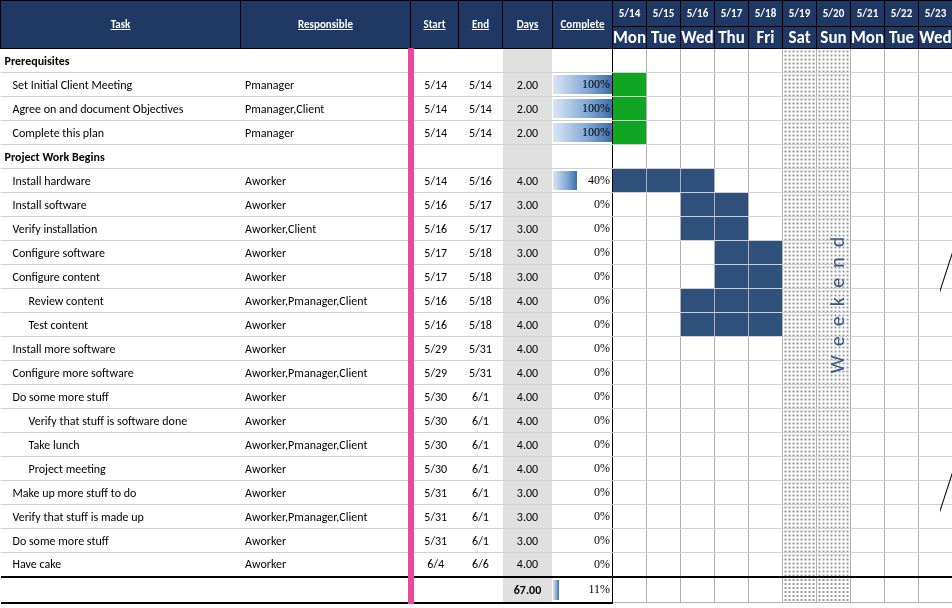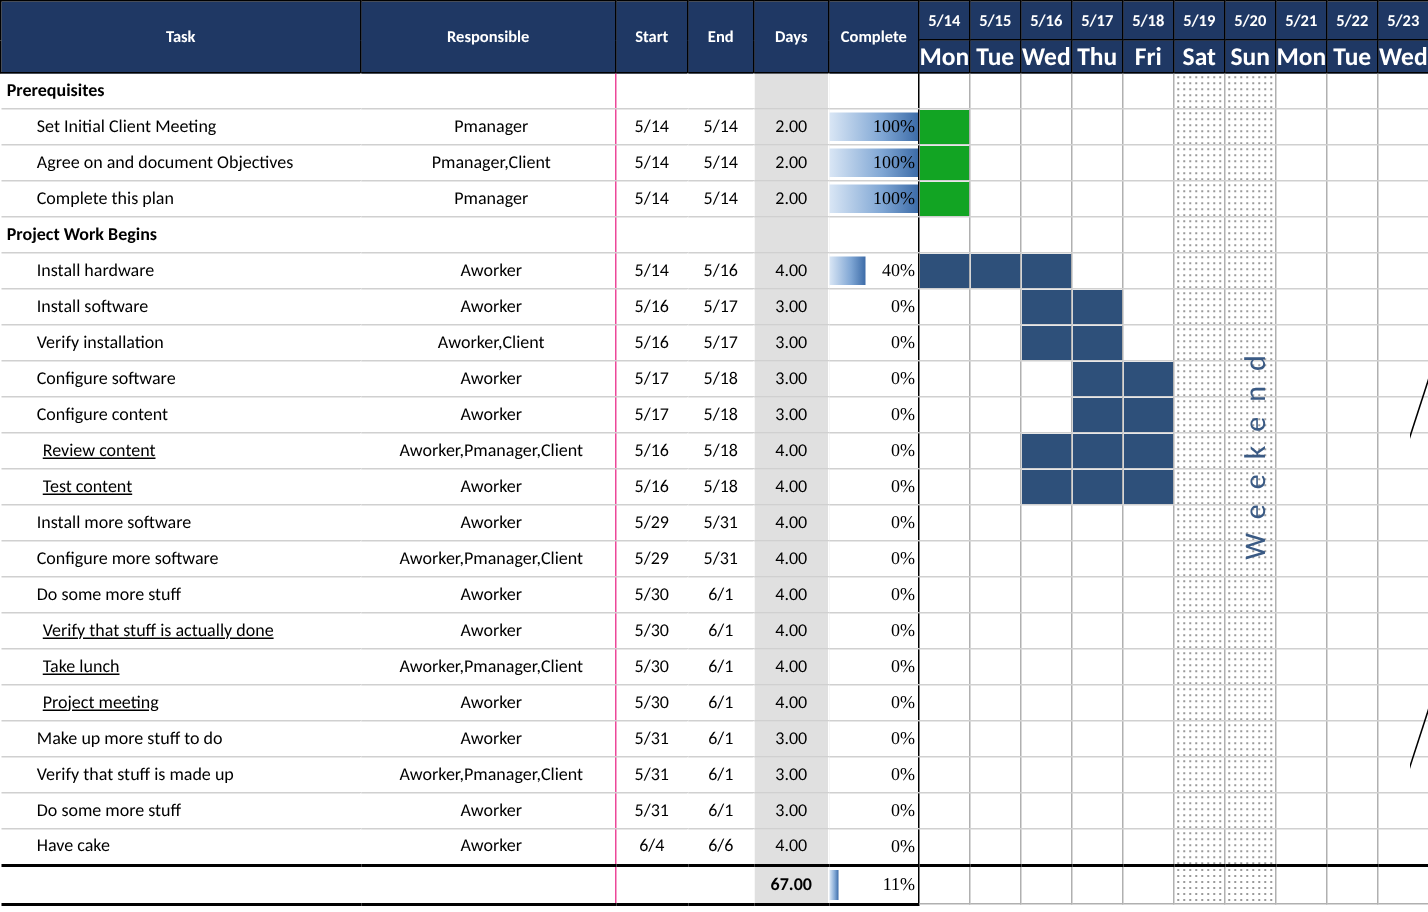--- a/index.html
+++ b/index.html
@@ -16,35 +16,35 @@
   table { border-collapse: collapse; width: 100%; table-layout: fixed; }
   th, td { padding: 0; }
   thead th {
     background: #1f3864;
     color: #fff;
     font-weight: bold;
     border: 1px solid #000;
   }
   thead tr.daterow th { height: 26px; font-size: 11px; }
   thead tr.dowrow th  { height: 16px; font-size: 17px; }
-  thead th.main { height: 50px; }
+  thead th.main { height: 50px; text-decoration: underline; }
   
   col.c-task   { width: 240px; }
   col.c-resp   { width: 170px; }
   col.c-start  { width:  48px; }
   col.c-end    { width:  44px; }
   col.c-days   { width:  50px; }
   col.c-comp   { width:  60px; }
   col.c-day    { width:  34px; }
 
   tbody td { height: 24px; border-bottom: 1px solid #d0d0d0; }
   tbody tr.grouprow td.task { font-weight: bold; padding-left: 4px; margin-top: 37px; }
-  td.task    { text-align: left;  padding-left: 24px; border-right:1px solid #fff; }
-  td.task.ind2 { padding-left: 28px; text-decoration: underline; }
-  td.resp    { text-align: center;  padding-left: 4px;  border-right:1px solid #ec4899; }
+  td.task    { text-align: left;  padding-left: 12px; border-right:1px solid #fff; }
+  td.task.ind2 { padding-left: 28px; }
+  td.resp    { text-align: left;  padding-left: 4px;  border-right:6px solid #ec4899; }
   td.start, td.end { text-align: center; border-right:1px solid #fff; }
   td.days    { text-align: center; background:#e0e0e0; border-right:1px solid #fff;margin-top:20px; }
   td.comp    { text-align: right;  padding-right: 2px; position: relative; border-right:1px solid #000;}
   td.gcell   { border-left:1px solid #b0b0b0; border-right:1px solid #b0b0b0; position:relative; }
   td.gcell.fill   { background:#2e507a; }
   td.gcell.green  { background:#12a423; }
   td.gcell.we     {
     background-image: radial-gradient(#9a9a9a 1px, transparent 1px);
     background-size: 4px 4px;
   }
@@ -417,21 +417,21 @@
           <td class="gcell"></td>
           <td class="gcell"></td>
           <td class="gcell"></td>
           <td class="gcell we"></td>
           <td class="gcell we"></td>
           <td class="gcell"></td>
           <td class="gcell"></td>
           <td class="gcell"></td>
         </tr>
         <tr>
-          <td class="task ind2">Verify that stuff is actually done</td>
+          <td class="task ind2">Verify that stuff is software done</td>
           <td class="resp">Aworker</td>
           <td class="start">5/30</td>
           <td class="end">6/1</td>
           <td class="days">4.00</td>
           <td class="comp"><span class="pcttxt">0%</span></td>
           <td class="gcell"></td>
           <td class="gcell"></td>
           <td class="gcell"></td>
           <td class="gcell"></td>
           <td class="gcell"></td>

